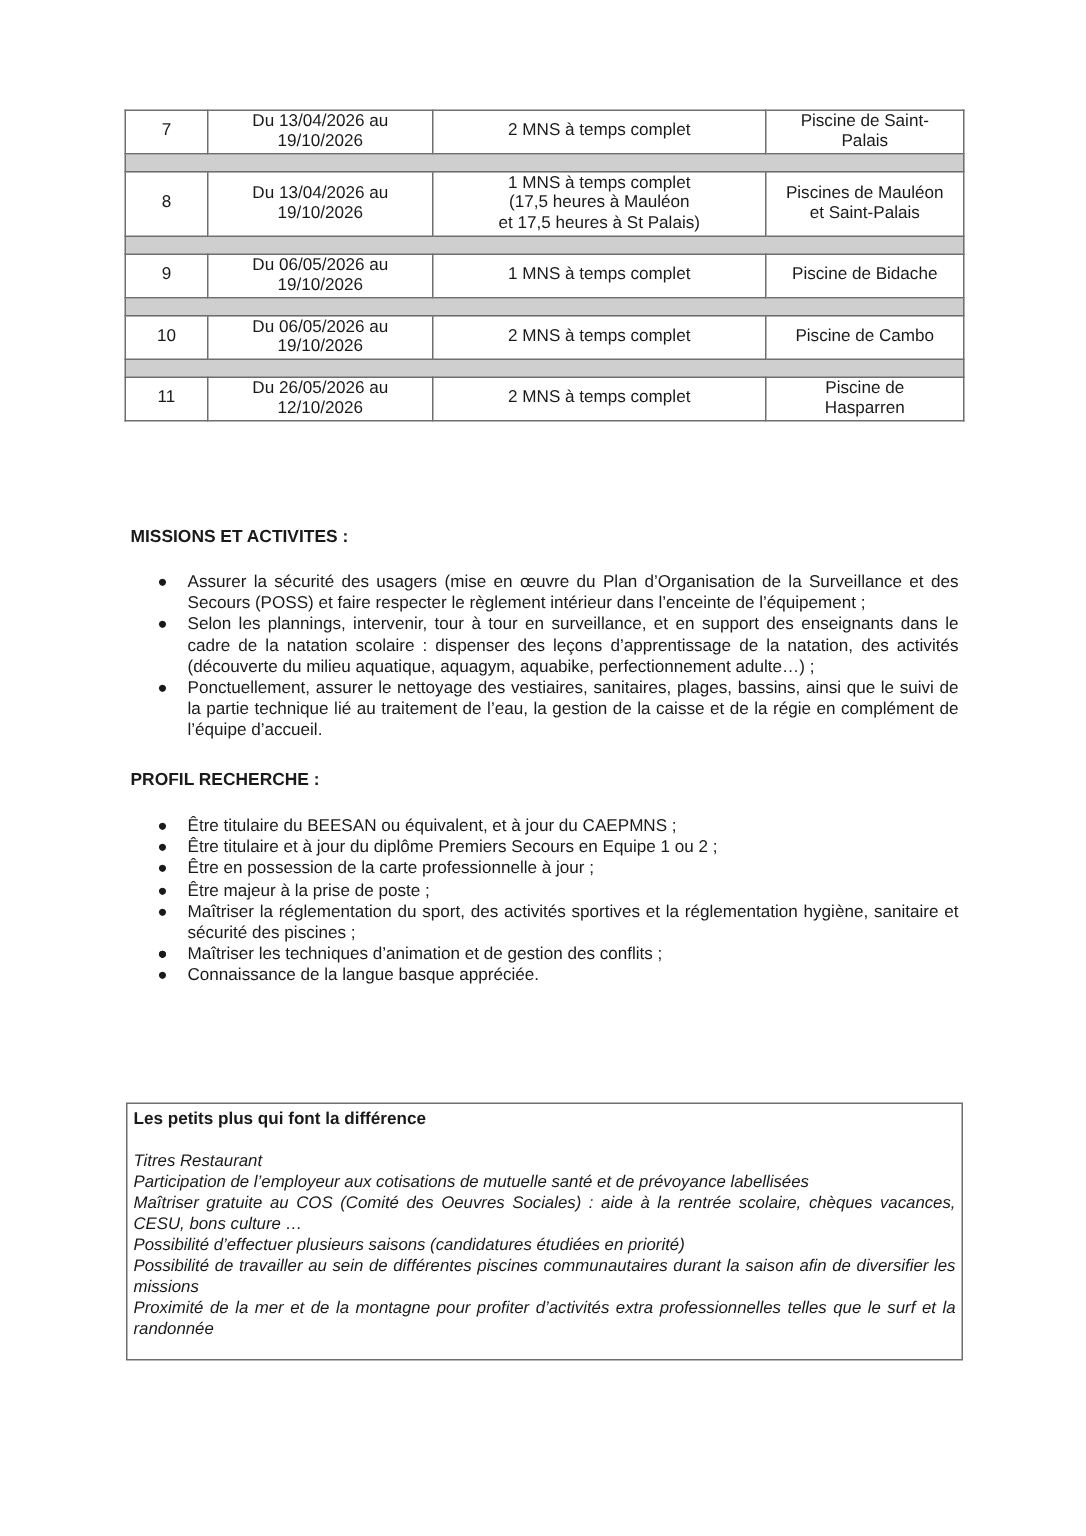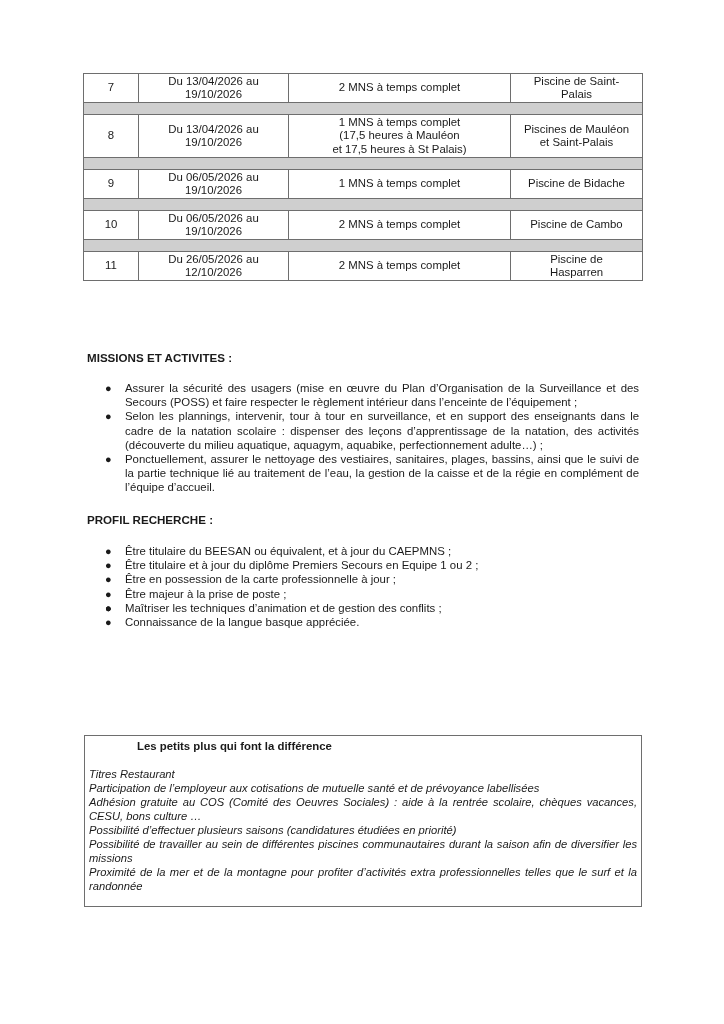--- a/index.html
+++ b/index.html
@@ -34,21 +34,21 @@
     font-size: 11.4px;
   }
   ul.bullets li .dot {
     position: absolute; left: 18px; top: 0; font-size: 11px;
   }
 
   .box {
     position: absolute; left: 84px; top: 735px; width: 558px; height: 172px;
     border: 1px solid #6e6e6e; box-sizing: border-box; padding: 3px 4px 0 4px;
   }
-  .box .box-title { font-weight: bold; line-height: 14px; font-size: 11.4px; margin-left: 48px; }
+  .box .box-title { font-weight: bold; line-height: 14px; font-size: 11.4px; }
   .box .spacer { height: 14px; }
   .box .line { line-height: 14px; text-align: justify; font-size: 11.2px; font-style: italic; }
 </style>
 </head>
 <body>
 
 <div class="page">
 
   <table class="schedule">
     <colgroup>
@@ -109,30 +109,30 @@
     <li><span class="dot">●</span><span>Selon les plannings, intervenir, tour à tour en surveillance, et en support des enseignants dans le cadre de la natation scolaire : dispenser des leçons d’apprentissage de la natation, des activités (découverte du milieu aquatique, aquagym, aquabike, perfectionnement adulte…) ;</span></li>
     <li><span class="dot">●</span><span>Ponctuellement, assurer le nettoyage des vestiaires, sanitaires, plages, bassins, ainsi que le suivi de la partie technique lié au traitement de l’eau, la gestion de la caisse et de la régie en complément de l’équipe d’accueil.</span></li>
   </ul>
 
   <div class="section-title" style="top:513px;">PROFIL RECHERCHE :</div>
   <ul class="bullets" style="top:544px;">
     <li><span class="dot">●</span><span>Être titulaire du BEESAN ou équivalent, et à jour du CAEPMNS ;</span></li>
     <li><span class="dot">●</span><span>Être titulaire et à jour du diplôme Premiers Secours en Equipe 1 ou 2 ;</span></li>
     <li><span class="dot">●</span><span>Être en possession de la carte professionnelle à jour ;</span></li>
     <li><span class="dot">●</span><span>Être majeur à la prise de poste ;</span></li>
-    <li><span class="dot">●</span></li>
+    <li><span class="dot">●</span><span>Maîtriser la réglementation du sport, des activités sportives et la réglementation hygiène, sanitaire et sécurité des piscines ;</span></li>
     <li><span class="dot">●</span></li>
     <li><span class="dot">●</span><span>Maîtriser les techniques d’animation et de gestion des conflits ;</span></li>
     <li><span class="dot">●</span><span>Connaissance de la langue basque appréciée.</span></li>
   </ul>
 
   <div class="box">
     <div class="box-title">Les petits plus qui font la différence</div>
     <div class="spacer"></div>
     <div class="line">Titres Restaurant</div>
     <div class="line">Participation de l’employeur aux cotisations de mutuelle santé et de prévoyance labellisées</div>
-    <div class="line">Adhésion gratuite au COS (Comité des Oeuvres Sociales) : aide à la rentrée scolaire, chèques vacances, CESU, bons culture …</div>
+    <div class="line">Maîtriser gratuite au COS (Comité des Oeuvres Sociales) : aide à la rentrée scolaire, chèques vacances, CESU, bons culture …</div>
     <div class="line">Possibilité d’effectuer plusieurs saisons (candidatures étudiées en priorité)</div>
     <div class="line">Possibilité de travailler au sein de différentes piscines communautaires durant la saison afin de diversifier les missions</div>
     <div class="line">Proximité de la mer et de la montagne pour profiter d’activités extra professionnelles telles que le surf et la randonnée</div>
   </div>
 
 </div>
 
 </body></html>

